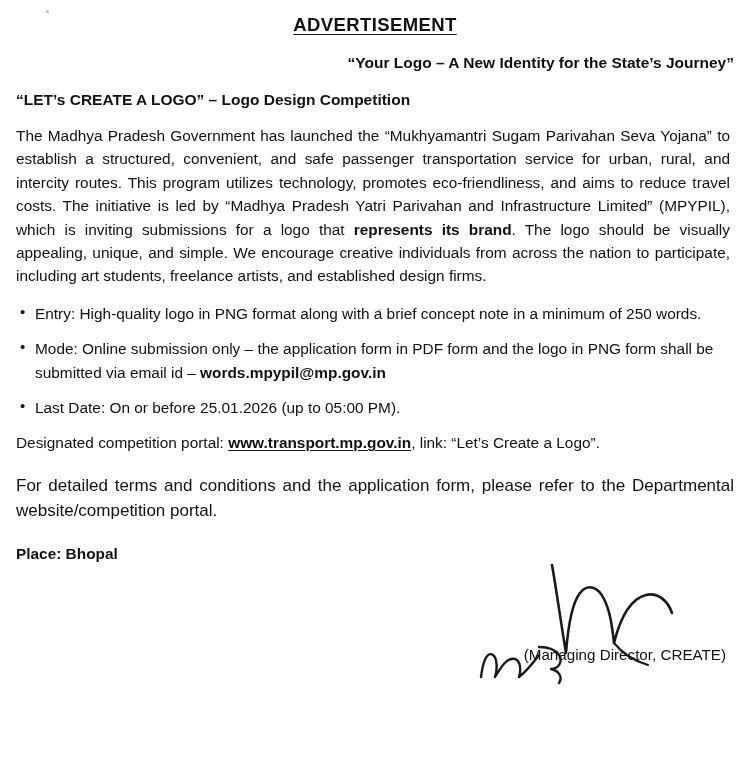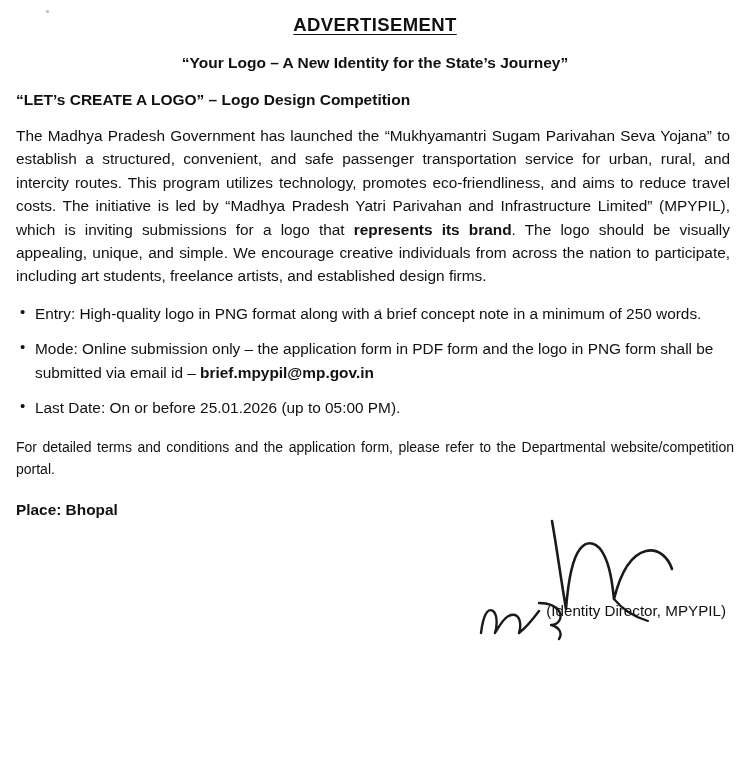--- a/index.html
+++ b/index.html
@@ -24,21 +24,21 @@
   .ad-title {
     text-align: center;
     font-weight: bold;
     font-size: 18.5px;
     letter-spacing: 0.4px;
     text-decoration: underline;
     text-underline-offset: 3px;
     margin: 6px 0 0 0;
   }
   .subtitle {
-    text-align: center;
+    text-align: right;
     font-weight: bold;
     font-size: 15.5px;
     margin: 18px 0 0 0;
   }
   .subtitle2 {
     font-weight: bold;
     font-size: 15.5px;
     margin: 19px 0 0 0;
   }
   .body-para {
@@ -74,21 +74,21 @@
     line-height: 1.5;
     margin: 6px 0 0 0;
   }
   .portal-link {
     font-weight: bold;
     text-decoration: underline;
     text-underline-offset: 2px;
     color: #111111;
   }
   .terms-para {
-    font-size: 14px;
+    font-size: 17px;
     line-height: 1.52;
     text-align: justify;
     margin: 18px 0 0 0;
   }
   .place {
     font-size: 15.4px;
     font-weight: bold;
     margin: 21px 0 0 0;
   }
   .sign-area {
@@ -136,34 +136,35 @@
   <h1 class="ad-title">ADVERTISEMENT</h1>
 
   <div class="subtitle">“Your Logo – A New Identity for the State’s Journey”</div>
 
   <div class="subtitle2">“LET’s CREATE A LOGO” – Logo Design Competition</div>
 
   <p class="body-para"><span>The Madhya Pradesh Government has launched the “Mukhyamantri Sugam Parivahan Seva Yojana” to establish a structured, convenient, and safe passenger transportation service for urban, rural, and intercity routes. This program utilizes technology, promotes eco-friendliness, and aims to reduce travel costs. The initiative is led by “Madhya Pradesh Yatri Parivahan and Infrastructure Limited” (MPYPIL), which is inviting submissions for a logo that </span><b class="bold-inline">represents its brand</b><span>. The logo should be visually appealing, unique, and simple. We encourage creative individuals from across the nation to participate, including art students, freelance artists, and established design firms.</span></p>
 
   <ul class="points">
     <li><span>Entry: High-quality logo in PNG format along with a brief concept note in a minimum of 250 words.</span></li>
-    <li><span>Mode: Online submission only – the application form in PDF form and the logo in PNG form shall be submitted via email id – </span><b class="bold-inline">brief.mpypil@mp.gov.in</b></li>
+    <li><span>Mode: Online submission only – the application form in PDF form and the logo in PNG form shall be submitted via email id – </span><b class="bold-inline">words.mpypil@mp.gov.in</b></li>
     <li><span>Last Date: On or before 25.01.2026 (up to 05:00 PM).</span></li>
   </ul>
 
+  <p class="portal-line"><span>Designated competition portal: </span><span class="portal-link">www.transport.mp.gov.in</span><span>, link: “Let’s Create a Logo”.</span></p>
 
   <p class="terms-para">For detailed terms and conditions and the application form, please refer to the Departmental website/competition portal.</p>
 
   <p class="place">Place: Bhopal</p>
 
   <div class="sign-area">
     <svg class="signature" viewBox="0 0 200 110">
       <path d="M66 8 C70 30, 74 60, 80 96 C82 70, 86 46, 94 36 C102 26, 112 30, 118 42 C124 54, 126 68, 128 86 C134 62, 144 42, 160 38 C172 35, 182 44, 186 56" fill="none" stroke="#1a1a1a" stroke-width="2.6" stroke-linecap="round" stroke-linejoin="round"></path>
       <path d="M128 86 C136 96, 148 104, 162 108" fill="none" stroke="#1a1a1a" stroke-width="2.2" stroke-linecap="round"></path>
     </svg>
     <svg class="signature2" viewBox="0 0 120 70">
       <path d="M10 62 C12 46, 16 36, 22 40 C27 44, 26 56, 24 62 C30 52, 36 42, 44 44 C50 46, 50 56, 48 62 C56 56, 62 48, 68 40" fill="none" stroke="#1a1a1a" stroke-width="2.4" stroke-linecap="round" stroke-linejoin="round"></path>
       <path d="M64 30 C72 30, 80 32, 84 38 C88 44, 84 52, 76 52 C84 54, 88 60, 84 66" fill="none" stroke="#1a1a1a" stroke-width="2.4" stroke-linecap="round" stroke-linejoin="round" transform="translate(4,2)"></path>
     </svg>
-    <div class="designation">(Identity Director, MPYPIL)</div>
+    <div class="designation">(Managing Director, CREATE)</div>
   </div>
 
 </div>
 
 </body></html>

